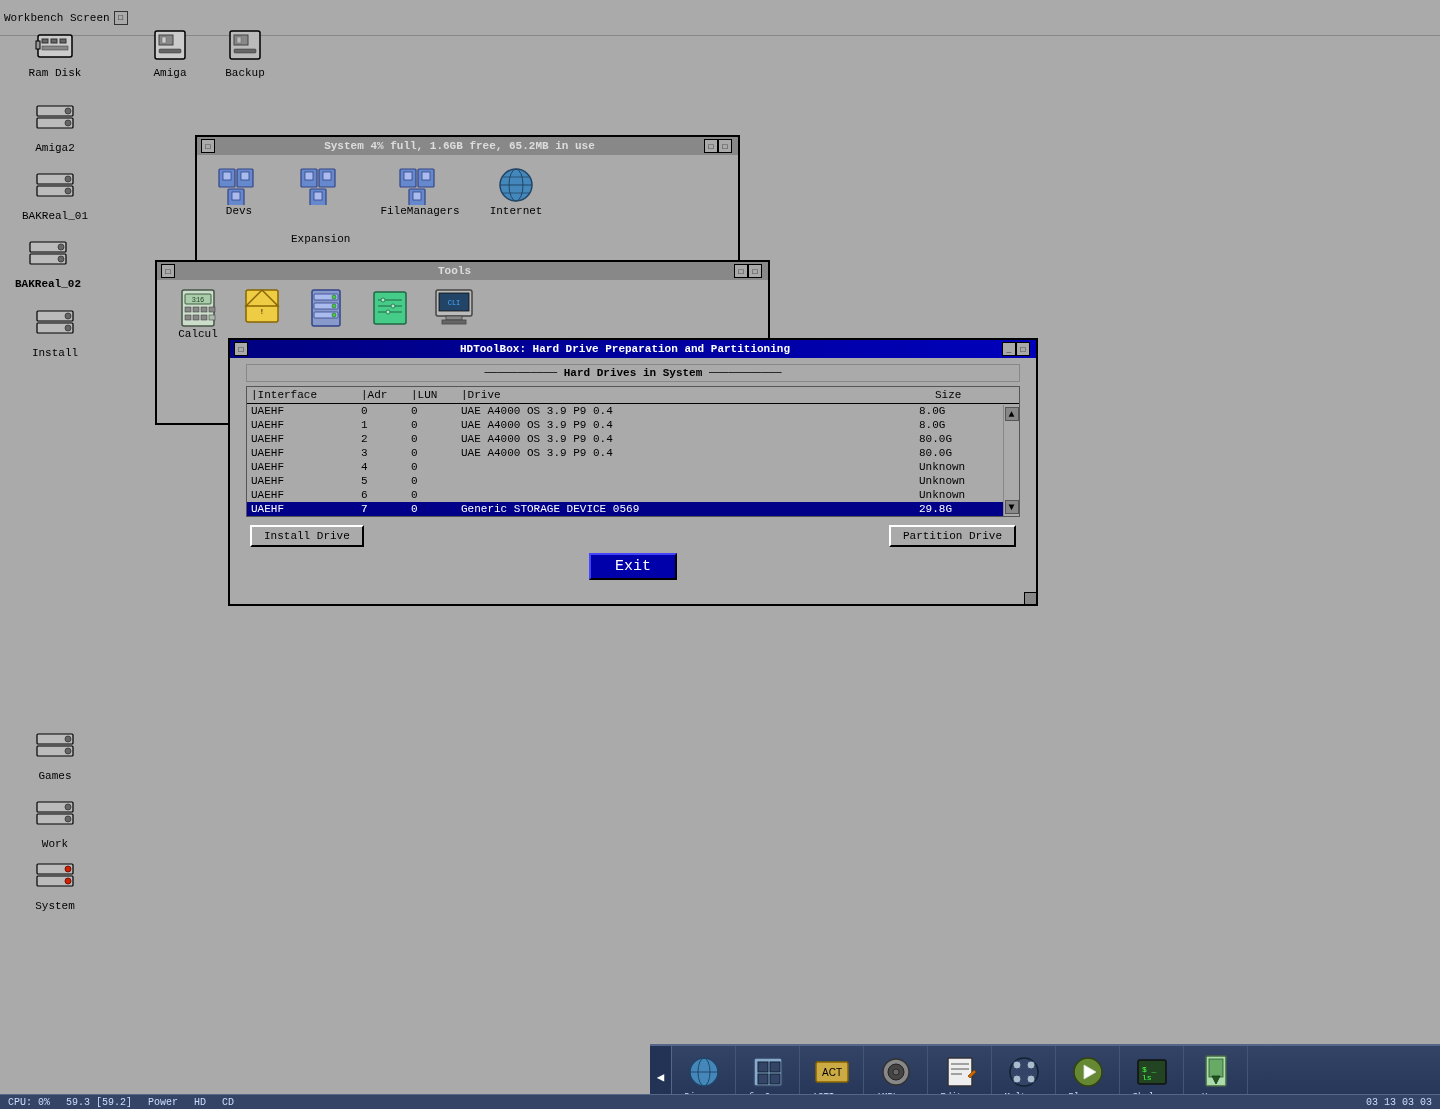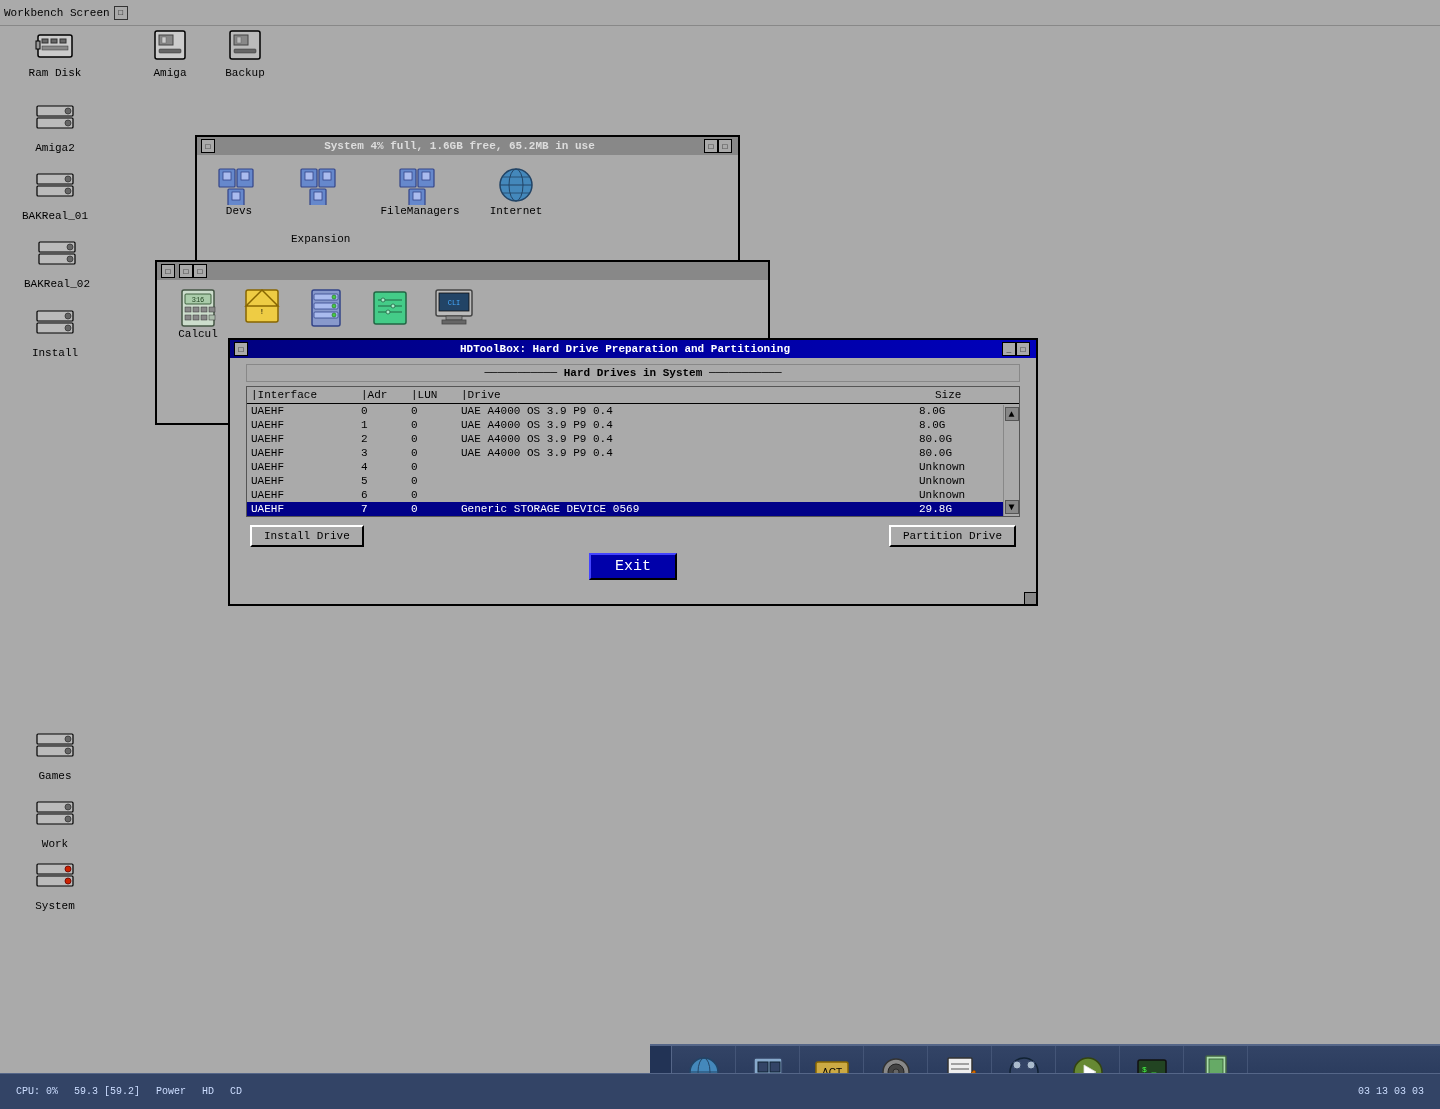--- a/index.html
+++ b/index.html
@@ -10,21 +10,21 @@
       font-family: 'Courier New', monospace;
       font-size: 11px;
       overflow: hidden;
       position: relative;
     }
 
     
     .screen-title-bar {
       background: #aaaaaa;
       border-bottom: 1px solid #888;
-      height: 26px;
+      height: 36px;
       display: flex;
       align-items: center;
       padding: 0 4px;
       font-size: 11px;
       font-family: 'Courier New', monospace;
     }
     .screen-title-bar .close-btn {
       width: 14px; height: 14px;
       border: 1px solid #333;
       background: #aaa;
@@ -218,21 +218,21 @@
     <svg width="42" height="36" viewBox="0 0 42 36">
       <rect x="3" y="4" width="36" height="10" rx="1" fill="#bbbbbb" stroke="#000" stroke-width="1.2"></rect>
       <rect x="3" y="16" width="36" height="10" rx="1" fill="#bbbbbb" stroke="#000" stroke-width="1.2"></rect>
       <circle cx="34" cy="9" r="3" fill="#666" stroke="#333" stroke-width="0.8"></circle>
       <circle cx="34" cy="21" r="3" fill="#666" stroke="#333" stroke-width="0.8"></circle>
     </svg>
   </div>
   <span class="icon-label">BAKReal_01</span>
 </div>
 
-<div class="desktop-icon" style="left:17px;top:236px;">
+<div class="desktop-icon" style="left:8px;top:236px;font-weight:bold;">
   <div class="icon-img">
     <svg width="42" height="36" viewBox="0 0 42 36">
       <rect x="3" y="4" width="36" height="10" rx="1" fill="#bbbbbb" stroke="#000" stroke-width="1.2"></rect>
       <rect x="3" y="16" width="36" height="10" rx="1" fill="#bbbbbb" stroke="#000" stroke-width="1.2"></rect>
       <circle cx="34" cy="9" r="3" fill="#666" stroke="#333" stroke-width="0.8"></circle>
       <circle cx="34" cy="21" r="3" fill="#666" stroke="#333" stroke-width="0.8"></circle>
     </svg>
   </div>
   <span class="icon-label">BAKReal_02</span>
 </div>
@@ -339,20 +339,21 @@
         <line x1="8" y1="28" x2="36" y2="28" stroke="#224466" stroke-width="0.8"></line>
       </svg>
       <span style="font-size:11px;font-family:'Courier New',monospace;">Internet</span>
     </div>
   </div>
 </div>
 
 <div class="amiga-window tools-window" style="top:260px;left:155px;width:615px;height:165px;">
   <div class="window-titlebar inactive">
     <div class="wb-btn">□</div>
+    <span class="title-center">Tools</span>
     <div class="wb-btn wb-btn-right">□</div>
     <div class="wb-btn">□</div>
   </div>
   <div style="display:flex; gap:20px; padding:8px 19px; align-items:flex-start;">
 
     <div style="display:flex;flex-direction:column;align-items:center;cursor:pointer;">
       <svg width="44" height="40" viewBox="0 0 44 40">
         <rect x="6" y="2" width="32" height="36" rx="2" fill="#ccddcc" stroke="#445544" stroke-width="1.5"></rect>
         <rect x="9" y="6" width="26" height="10" rx="1" fill="#aaccaa" stroke="#224422" stroke-width="0.8"></rect>
         <text x="22" y="14" text-anchor="middle" font-size="7" fill="#224422">316</text>
@@ -613,20 +614,20 @@
       <svg width="36" height="36" viewBox="0 0 36 36">
         <rect x="8" y="2" width="20" height="30" rx="1" fill="#aaddaa" stroke="#446644" stroke-width="1.5"></rect>
         <rect x="11" y="5" width="14" height="18" fill="#66aa66" stroke="#335533" stroke-width="0.8"></rect>
         <polygon points="14,22 22,22 18,30" fill="#225522" stroke="#113311" stroke-width="0.8"></polygon>
       </svg>
       <span style="font-family:'Courier New',monospace;font-size:9px;color:#ccddff;margin-top:2px;">Unarc</span>
     </div>
   </div>
 </div>
 
-<div style="position:absolute; bottom:0; right:0; left:0; height:36px; background:#334466; display:flex; align-items:center; padding:0 16px; font-family:'Courier New',monospace; font-size:10px; color:#ccddff; gap:16px; border-top:1px solid #556688; z-index:5;">
+<div style="position:absolute; bottom:0; right:0; left:0; height:15px; background:#334466; display:flex; align-items:center; padding:0 8px; font-family:'Courier New',monospace; font-size:10px; color:#ccddff; gap:16px; border-top:1px solid #556688; z-index:5;">
   <span>CPU: 0%</span>
   <span>59.3 [59.2]</span>
   <span>Power</span>
   <span>HD</span>
   <span>CD</span>
   <span style="margin-left:auto;">03  13  03  03</span>
 </div>
 
 </body></html>

